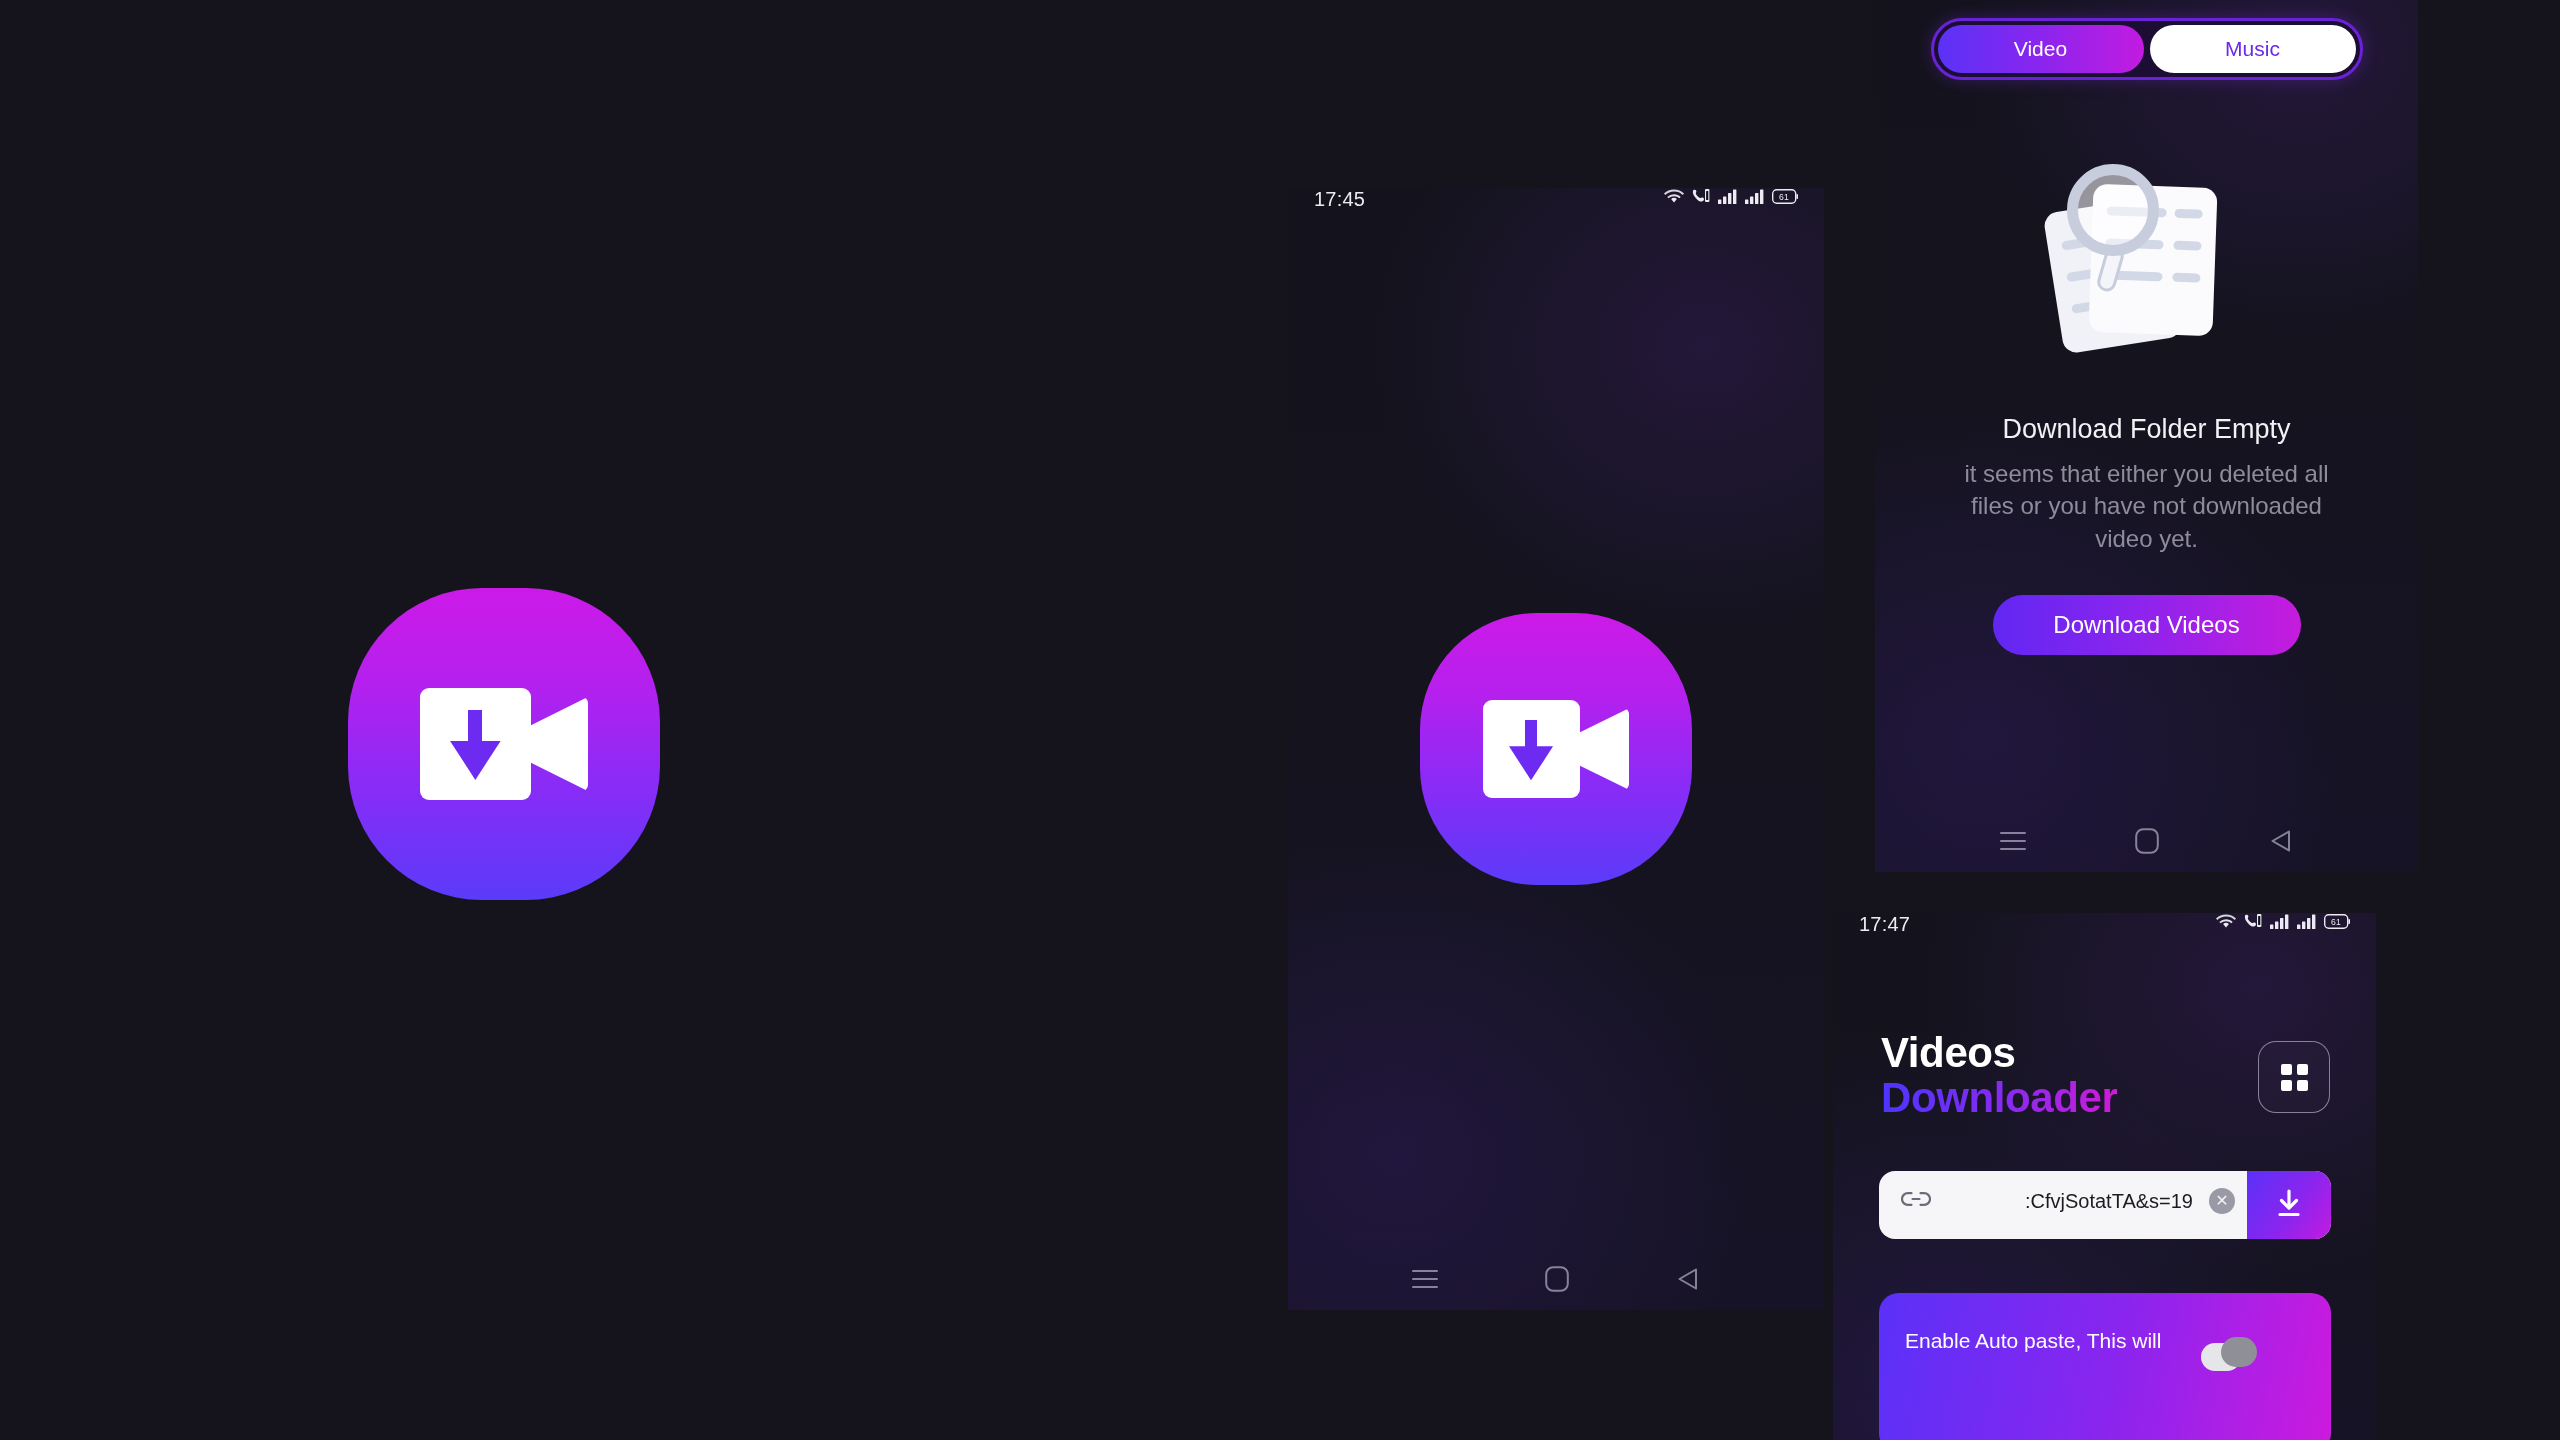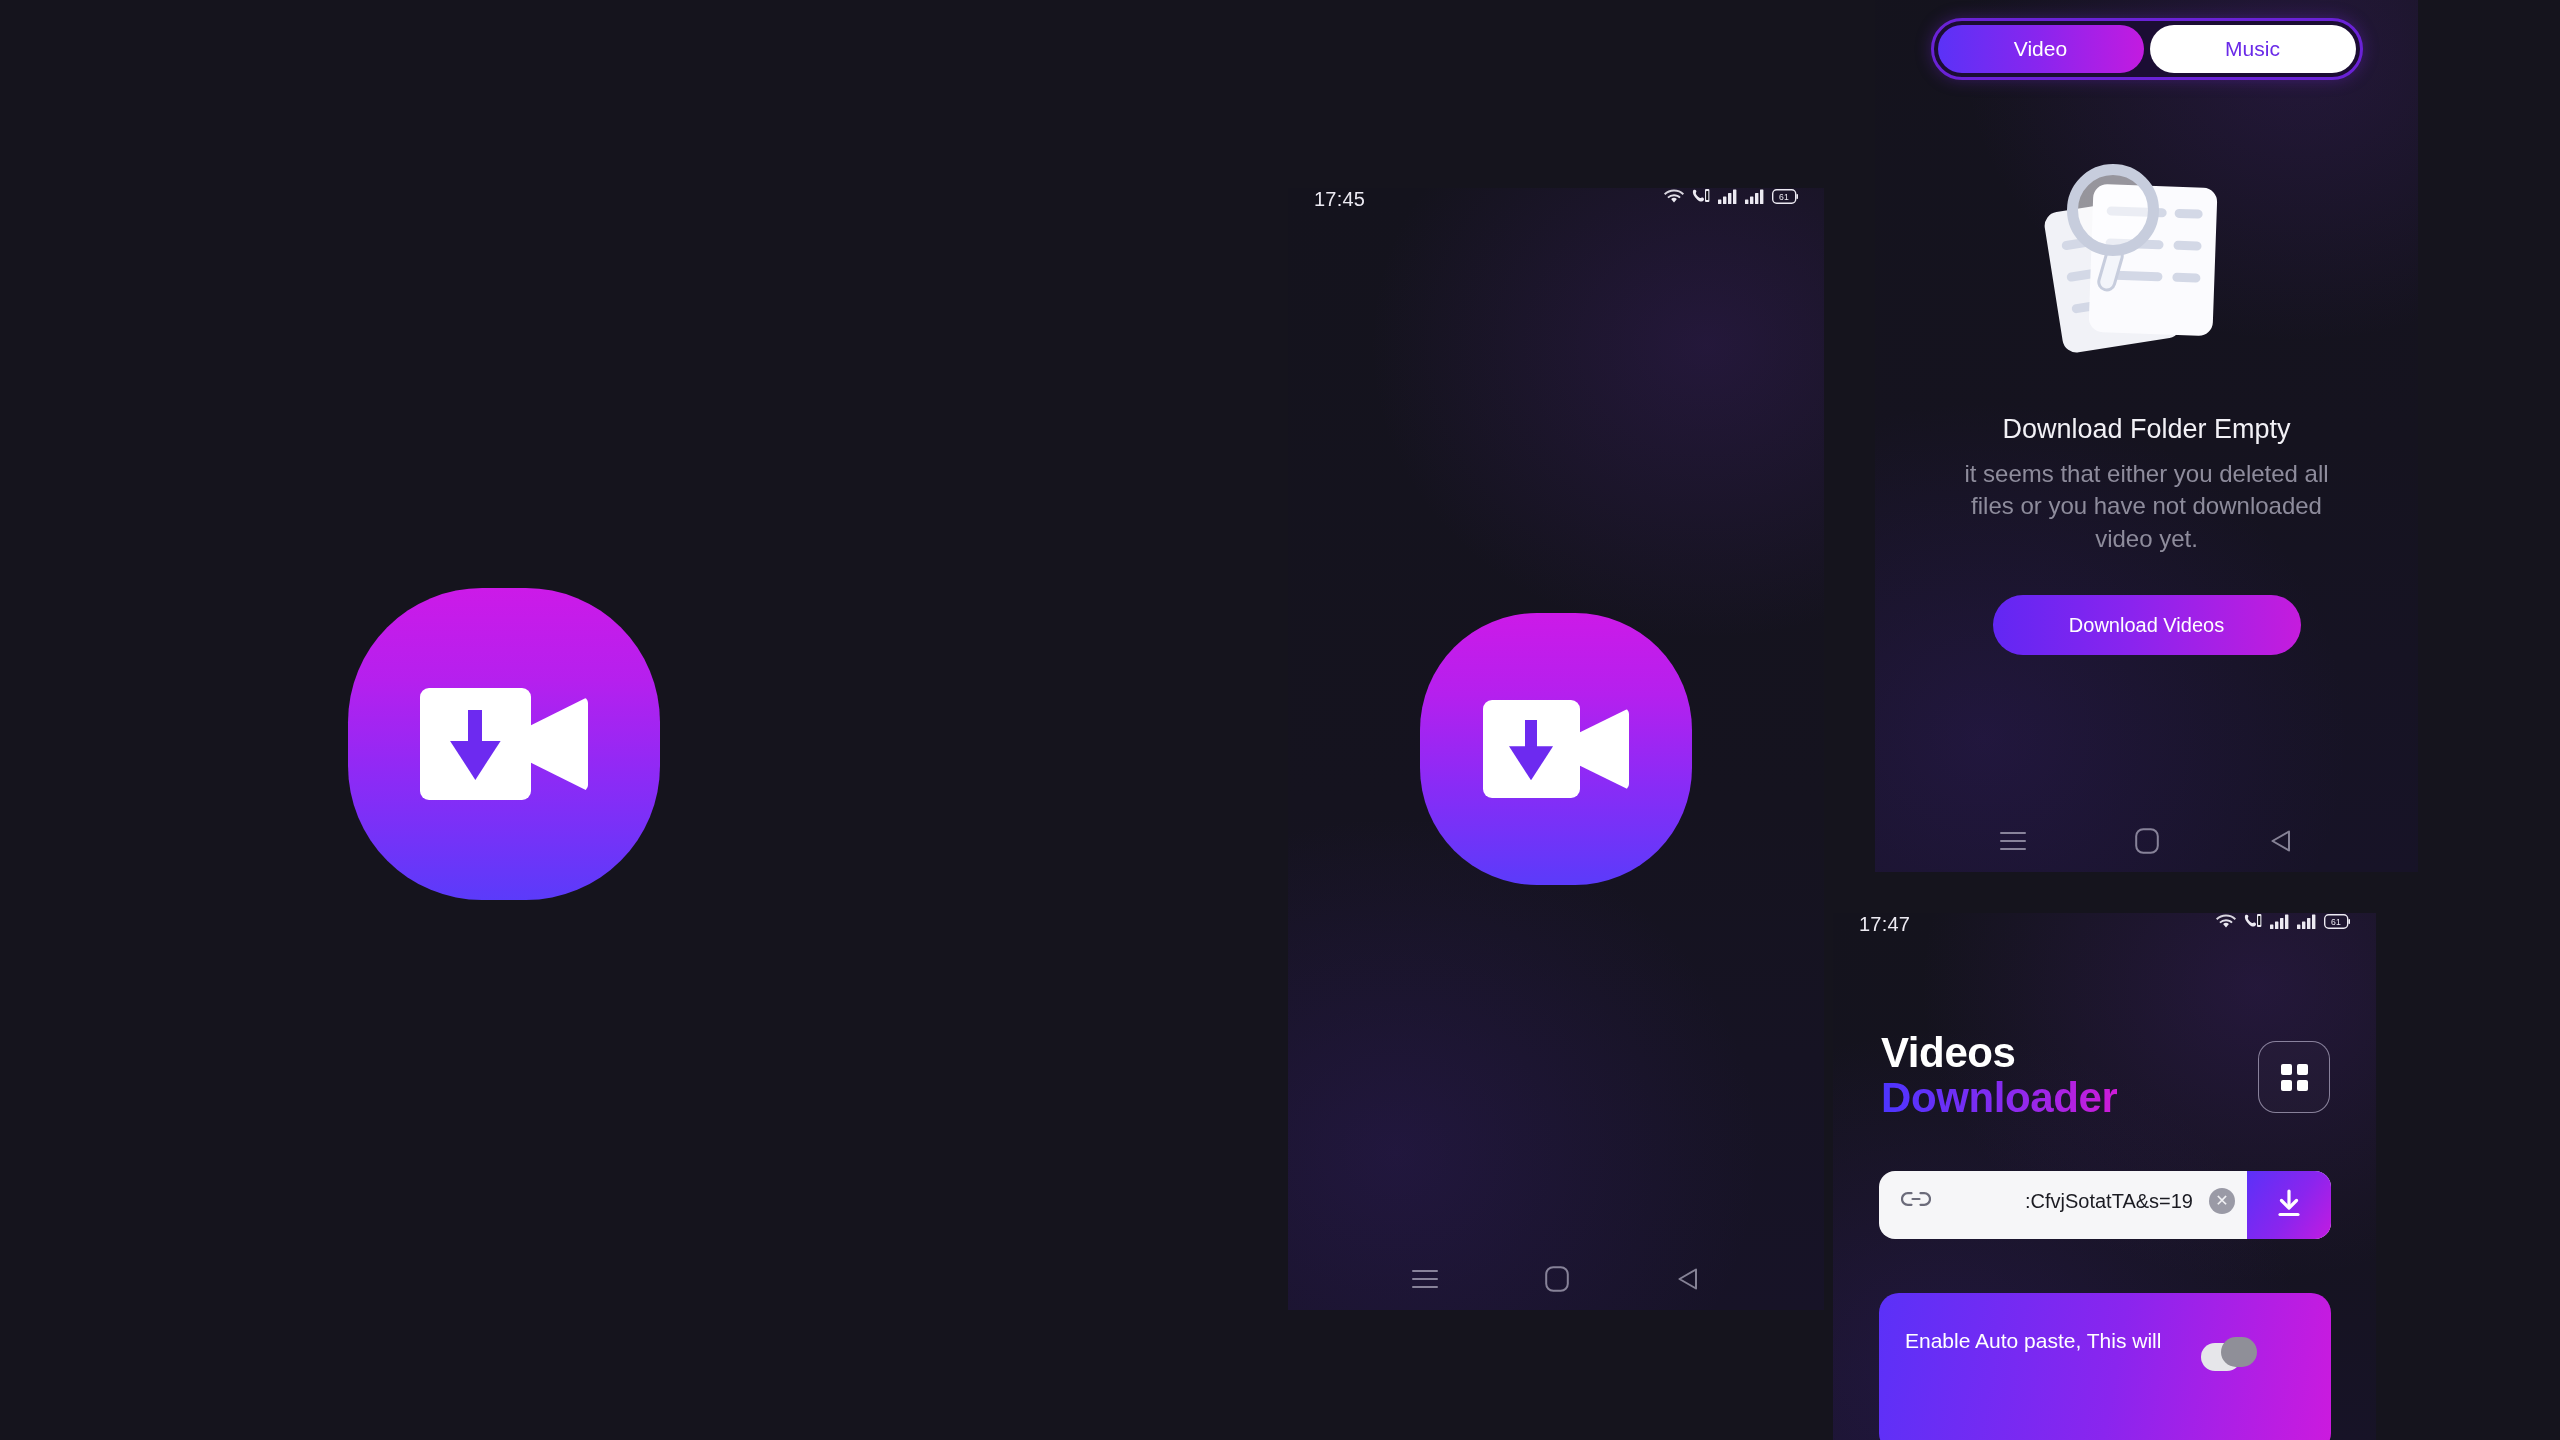--- a/index.html
+++ b/index.html
@@ -185,21 +185,21 @@
     font-size: 24px;
     line-height: 1.35;
   }
   .dl-btn {
     margin-top: 40px;
     width: 308px; height: 60px;
     border: none;
     border-radius: 30px;
     background: linear-gradient(90deg, #6227F3 0%, #8A24EE 45%, #C51CDD 100%);
     color: #fff;
-    font-size: 20px;
+    font-size: 24px;
     font-family: "Liberation Sans", sans-serif;
     cursor: pointer;
   }
 
   
   #phone-bot { left: 1833px; top: 913px; width: 543px; height: 527px; }
   #phone-bot .statusbar { height: 60px; }
   .brand {
     position: absolute; left: 48px; top: 118px;
     font-size: 42px; font-weight: bold; line-height: 1.06;

